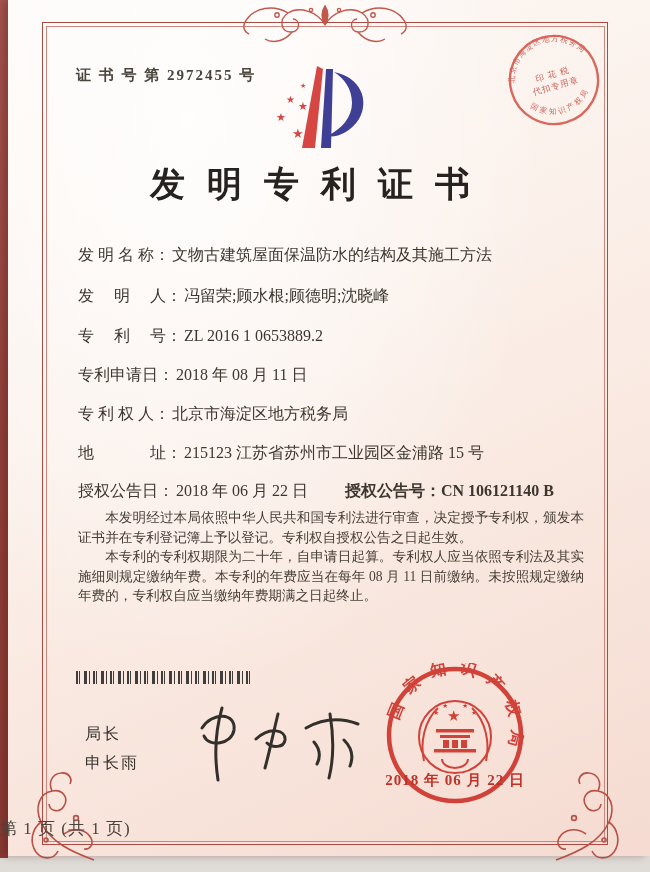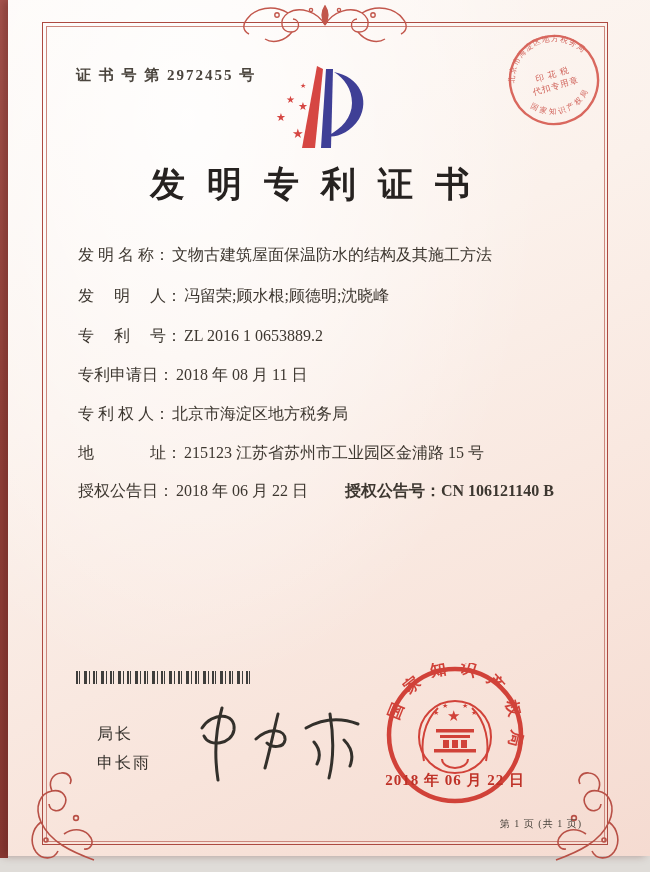--- a/index.html
+++ b/index.html
@@ -56,35 +56,35 @@
   .barcode{
     position:absolute;left:76px;top:671px;width:174px;height:13px;
     background:repeating-linear-gradient(90deg,
       #3f3e3c 0 2px,transparent 2px 3px,
       #3f3e3c 3px 4px,transparent 4px 8px,
       #3f3e3c 8px 11px,transparent 11px 13px,
       #3f3e3c 13px 14px,transparent 14px 17px);
   }
   .director-title,.director-name{
     position:absolute;left:85px;font-size:16px;color:#36322d;
-    font-family:"Liberation Sans","DejaVu Sans",sans-serif;letter-spacing:2px;margin-left:12px;
+    font-family:"Liberation Sans","DejaVu Sans",sans-serif;letter-spacing:2px;
   }
   .director-title{top:724px;}
   .director-name{top:753px;font-family:Liberation Serif, serif;}
   .signature{position:absolute;left:182px;top:694px;width:200px;height:96px;}
   .seal{position:absolute;left:383px;top:663px;width:144px;height:144px;opacity:0.95;}
   .seal-date{
     position:absolute;left:375px;top:771px;width:160px;text-align:center;
     font-size:15px;font-weight:bold;color:#bf3228;letter-spacing:1px;white-space:nowrap;
   }
   .tax-stamp{position:absolute;left:505px;top:31px;width:98px;height:98px;
     transform:rotate(-16deg);opacity:0.88;}
   .page-footer{
-    position:absolute;left:0;top:817px;width:582px;text-align:right;
-    font-size:10px;color:#4a443d;letter-spacing:1px;
+    position:absolute;left:0;top:817px;width:582px;text-align:left;
+    font-size:17px;color:#4a443d;letter-spacing:1px;
   }
 </style>
 </head>
 <body>
 
 <div class="photo-left-edge"></div>
 <div class="paper"></div>
 <div class="frame"></div>
 
 <svg class="ornament-top" viewBox="0 0 200 48">
@@ -143,20 +143,22 @@
 <div class="field f0"><span class="lab">发 明 名 称：</span><span class="val">文物古建筑屋面保温防水的结构及其施工方法</span></div>
 <div class="field f1"><span class="lab">发　 明　 人：</span><span class="val">冯留荣;顾水根;顾德明;沈晓峰</span></div>
 <div class="field f2"><span class="lab">专　 利　 号：</span><span class="val">ZL 2016 1 0653889.2</span></div>
 <div class="field f3"><span class="lab">专利申请日：</span><span class="val">2018 年 08 月 11 日</span></div>
 <div class="field f4"><span class="lab">专 利 权 人：</span><span class="val">北京市海淀区地方税务局</span></div>
 <div class="field f5"><span class="lab">地　 　 　址：</span><span class="val">215123 江苏省苏州市工业园区金浦路 15 号</span></div>
 <div class="field f6"><span class="lab">授权公告日：</span><span class="val">2018 年 06 月 22 日</span></div>
 <div class="grant-no"><span class="lab">授权公告号：</span><span class="val">CN 106121140 B</span></div>
 
 <div class="body-text">
+  <p>本发明经过本局依照中华人民共和国专利法进行审查，决定授予专利权，颁发本证书并在专利登记簿上予以登记。专利权自授权公告之日起生效。</p>
+  <p>本专利的专利权期限为二十年，自申请日起算。专利权人应当依照专利法及其实施细则规定缴纳年费。本专利的年费应当在每年 08 月 11 日前缴纳。未按照规定缴纳年费的，专利权自应当缴纳年费期满之日起终止。</p>
 </div>
 
 <div class="barcode"></div>
 
 <div class="director-title">局长</div>
 <div class="director-name">申长雨</div>
 
 <svg class="signature" viewBox="0 0 200 96">
   <g stroke="#33302b" fill="none" stroke-width="3" stroke-linecap="round" stroke-linejoin="round">
     <path d="M40,14 C33,38 32,60 36,86"></path>

